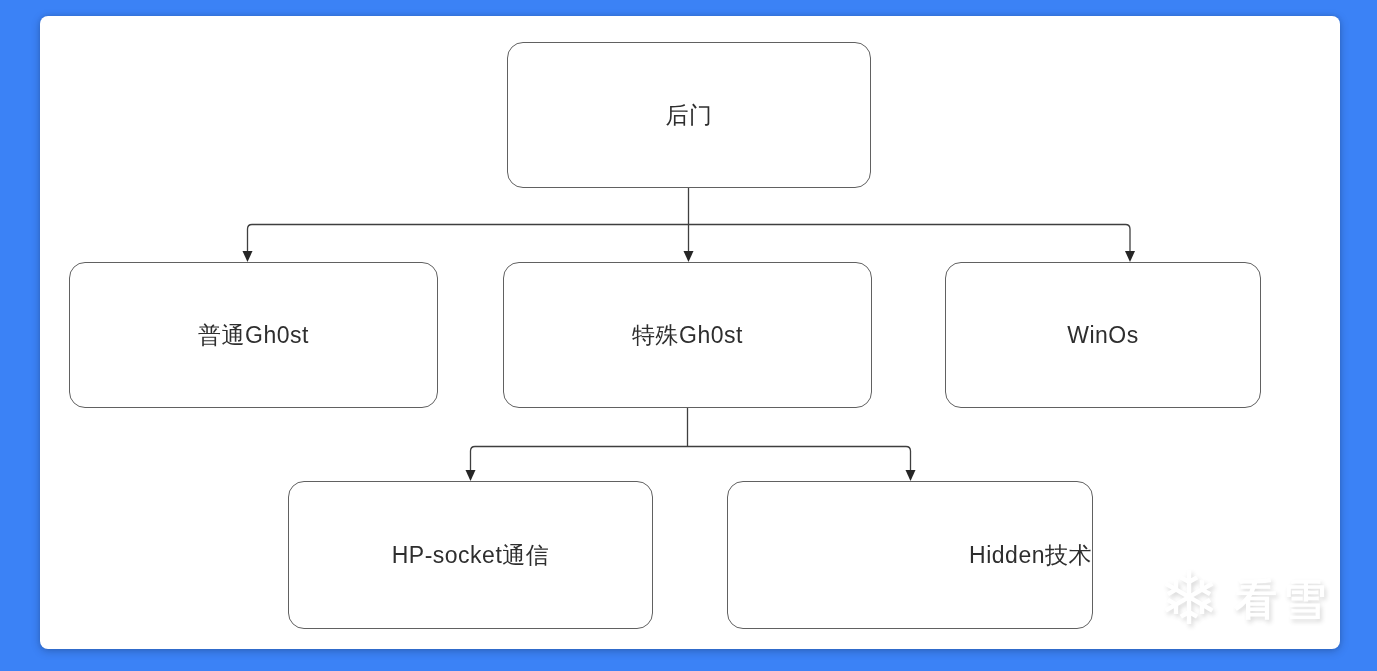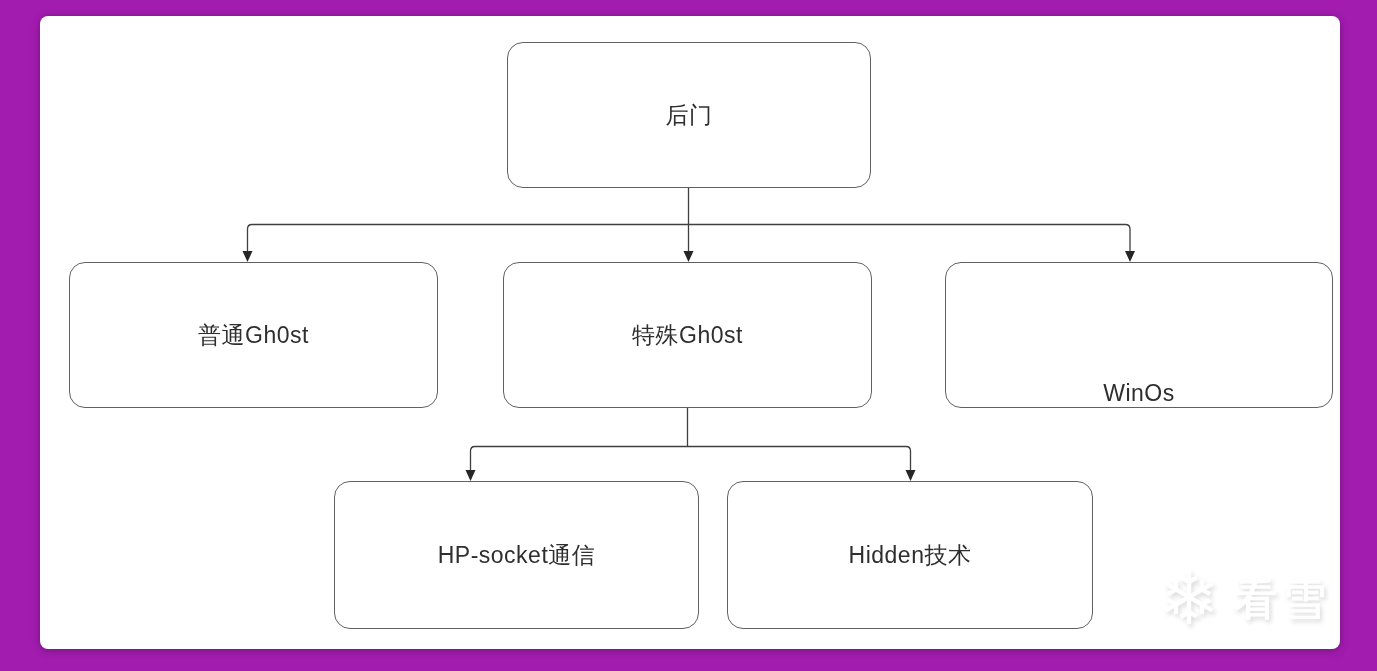--- a/index.html
+++ b/index.html
@@ -5,21 +5,21 @@
   html, body { margin: 0; padding: 0; }
   body {
     width: 1377px; height: 671px;
     background: #ffffff;
     font-family: "Liberation Sans", "DejaVu Sans", sans-serif;
     overflow: hidden;
   }
   .stage {
     position: relative;
     width: 1377px; height: 671px;
-    background: #a21caf;
+    background: #3b82f6;
     overflow: hidden;
   }
   .canvas-card {
     position: absolute;
     left: 40px; top: 16px;
     width: 1300px; height: 633px;
     background: #ffffff;
     border-radius: 8px;
     box-shadow: 0 2px 10px rgba(0,0,0,0.22), 0 0 4px rgba(0,0,0,0.10);
   }
@@ -33,23 +33,23 @@
     align-items: center;
     justify-content: center;
     font-size: 23px;
     color: #2e2e2e;
     letter-spacing: 0.5px;
     z-index: 2;
   }
   .node-backdoor   { left: 507px; top: 42px;  width: 364px; height: 146px; }
   .node-ordinary   { left: 69px;  top: 262px; width: 369px; height: 146px; }
   .node-special    { left: 503px; top: 262px; width: 369px; height: 146px; }
-  .node-winos      { left: 945px; top: 262px; width: 388px; height: 146px; align-items: flex-end; }
-  .node-hpsocket   { left: 288px; top: 481px; width: 365px; height: 148px; margin-left: 46px; }
-  .node-hidden     { left: 727px; top: 481px; width: 366px; height: 148px; }
+  .node-winos      { left: 945px; top: 262px; width: 316px; height: 146px; }
+  .node-hpsocket   { left: 288px; top: 481px; width: 365px; height: 148px; }
+  .node-hidden     { left: 727px; top: 481px; width: 366px; height: 148px; justify-content: flex-end; }
 
   .connectors {
     position: absolute;
     left: 0; top: 0;
     width: 1377px; height: 671px;
     z-index: 3;
     pointer-events: none;
   }
   .connectors path {
     fill: none;

